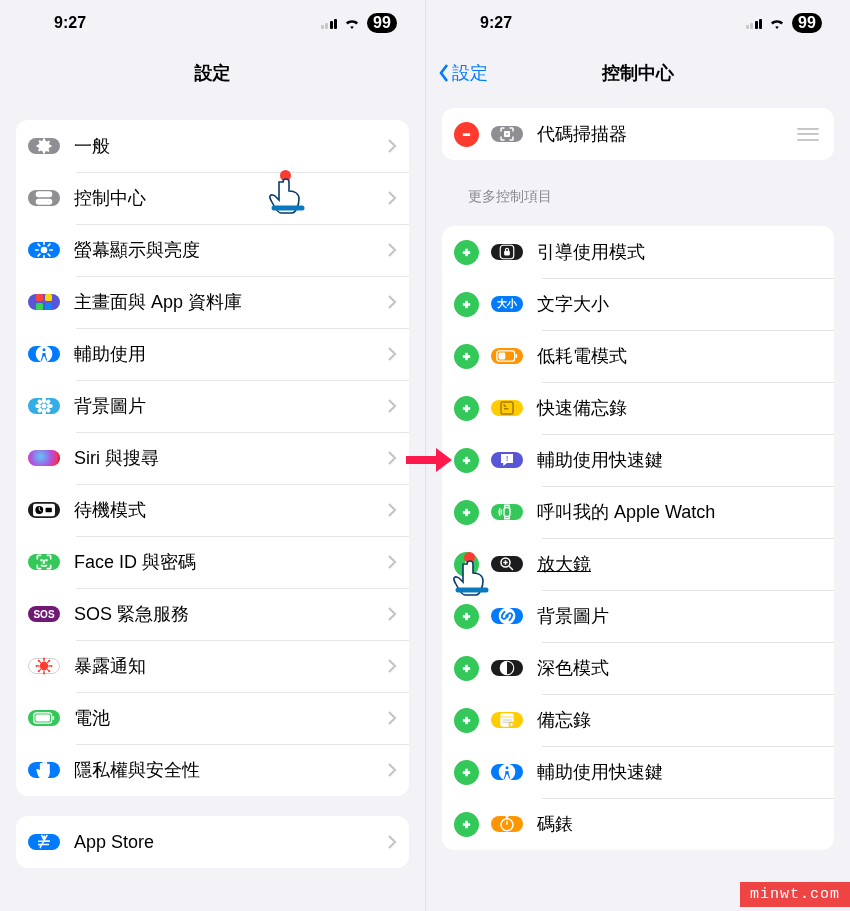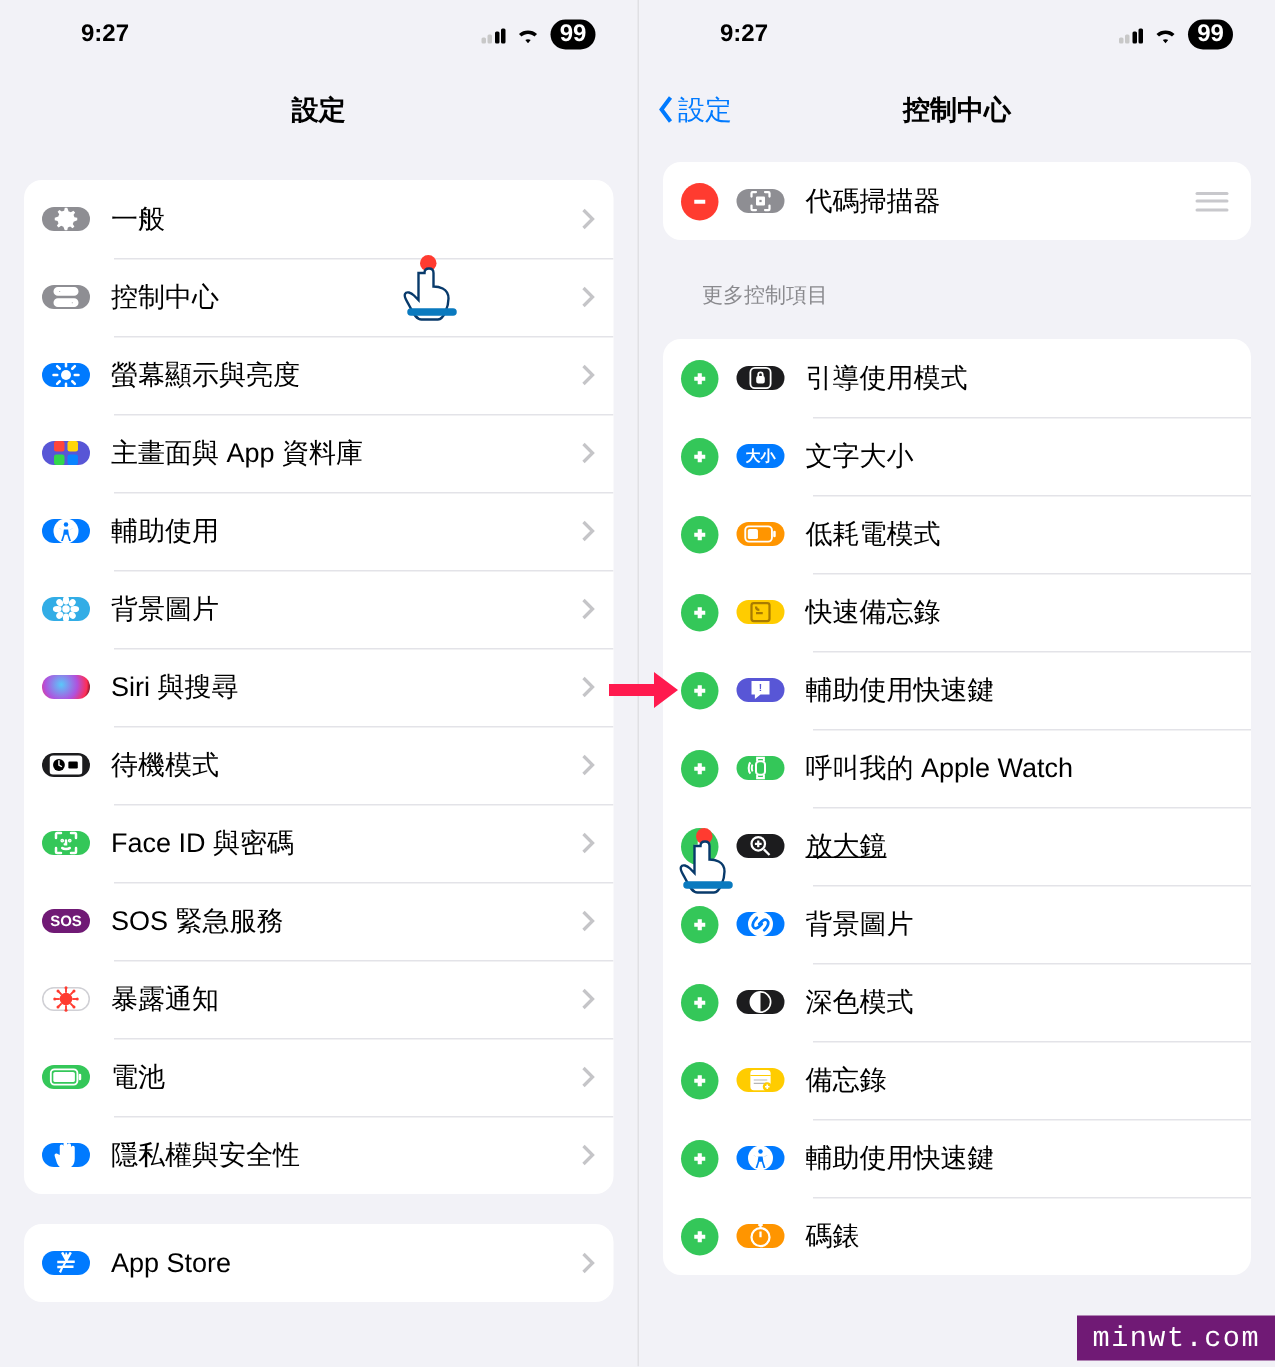--- a/index.html
+++ b/index.html
@@ -108,21 +108,21 @@
     position:absolute; top:0; left:14px; width:11px; height:11px;
     background:#ff3b30; border-radius:50%;
   }
   .hand-pointer svg { position:absolute; top:6px; left:0; }
   .arrow-transition {
     position:absolute; left:406px; top:446px; color:#ff1a4e; z-index:40;
   }
   .arrow-transition svg { width:46px; height:28px; }
   .watermark {
     position:absolute; right:0; bottom:4px;
-    background:#701a75; color:#fff; font-size:19px;
+    background:#ef4444; color:#fff; font-size:15px;
     padding:4px 10px; letter-spacing:1px;
     font-family: "Courier New", monospace;
   }
   
   .bg-gray{background:#8e8e93;} .bg-lgray{background:#8e8e93;}
   .bg-blue{background:#007aff;} .bg-purple{background:#5856d6;}
   .bg-cyan{background:#32ade6;} .bg-black{background:#1c1c1e;}
   .bg-green{background:#34c759;} .bg-red{background:#701a75;}
   .bg-white{background:#fff; border:0.5px solid #d0d0d5;}
   .bg-yellow{background:#ffcc00;} .bg-orange{background:#ff9500;}

